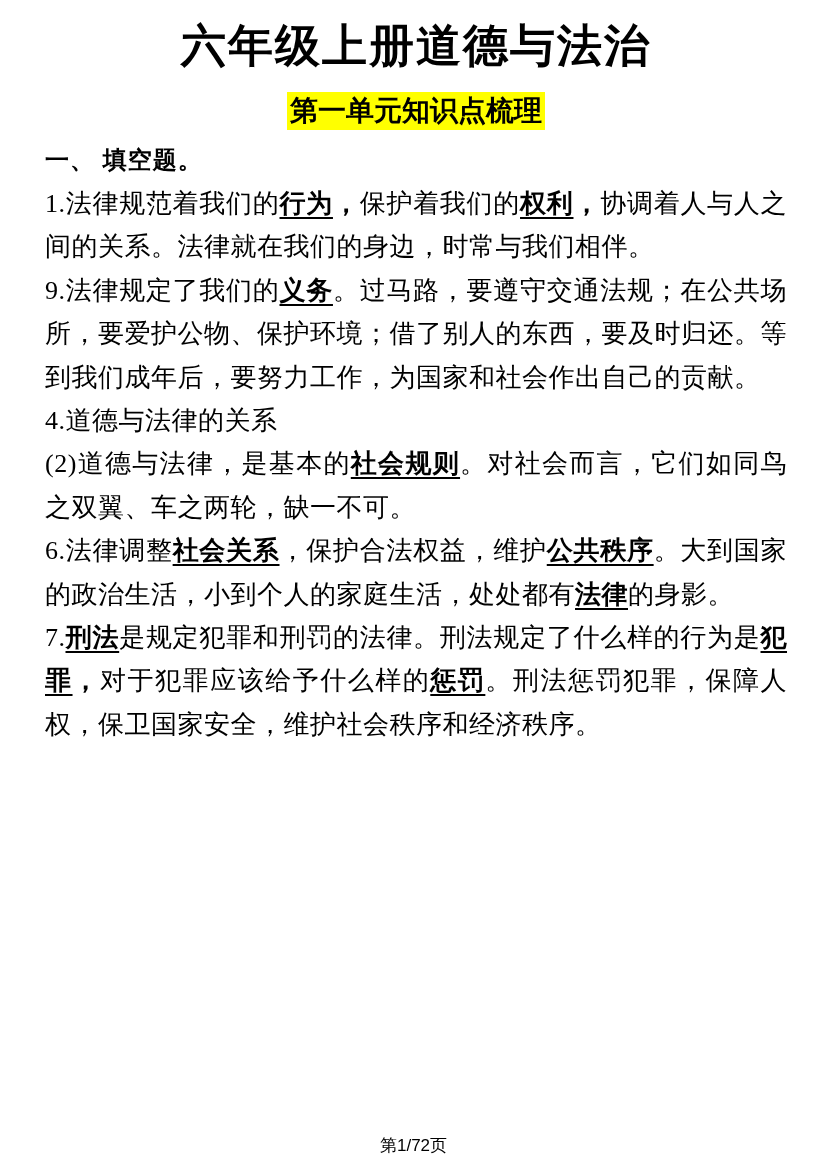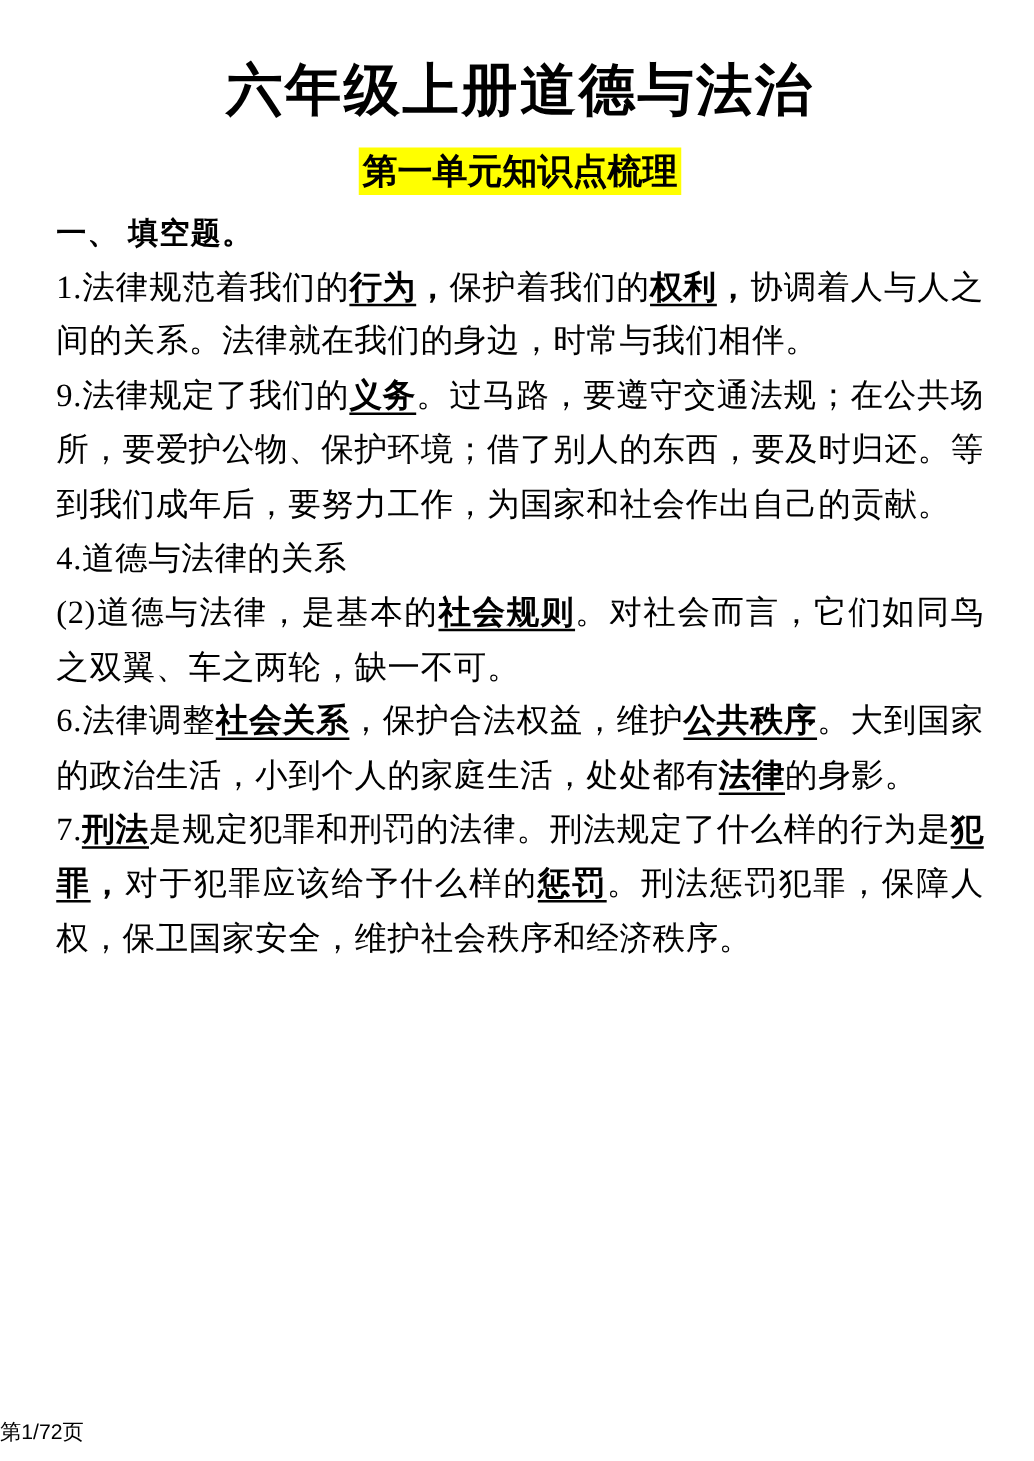--- a/index.html
+++ b/index.html
@@ -9,21 +9,21 @@
     background: #ffffff;
     color: #000000;
     font-family: "Liberation Serif", serif;
     position: relative;
     overflow: hidden;
   }
   .page {
     position: absolute;
     inset: 0;
     box-sizing: border-box;
-    padding: 42px 40px 0 45px;
+    padding: 16px 40px 0 45px;
   }
   .title {
     font-size: 45px;
     font-weight: bold;
     text-align: center;
     margin: 0 0 16px 0;
     letter-spacing: 2px;
     font-family: "Liberation Serif", serif;
   }
   .subtitle-row {
@@ -62,21 +62,21 @@
   .body-text span.u {
     text-decoration: underline;
     text-decoration-thickness: 1.5px;
     text-underline-offset: 5px;
   }
   .footer {
     position: absolute;
     left: 0;
     right: 0;
     bottom: 12px;
-    text-align: left;
+    text-align: center;
     font-family: "Liberation Sans", sans-serif;
     font-size: 17px;
   }
 </style>
 </head>
 <body style="background: rgb(255, 255, 255); color: rgb(0, 0, 0);">
 
 <div class="page">
   <h1 class="title">六年级上册道德与法治</h1>
   <div class="subtitle-row">

